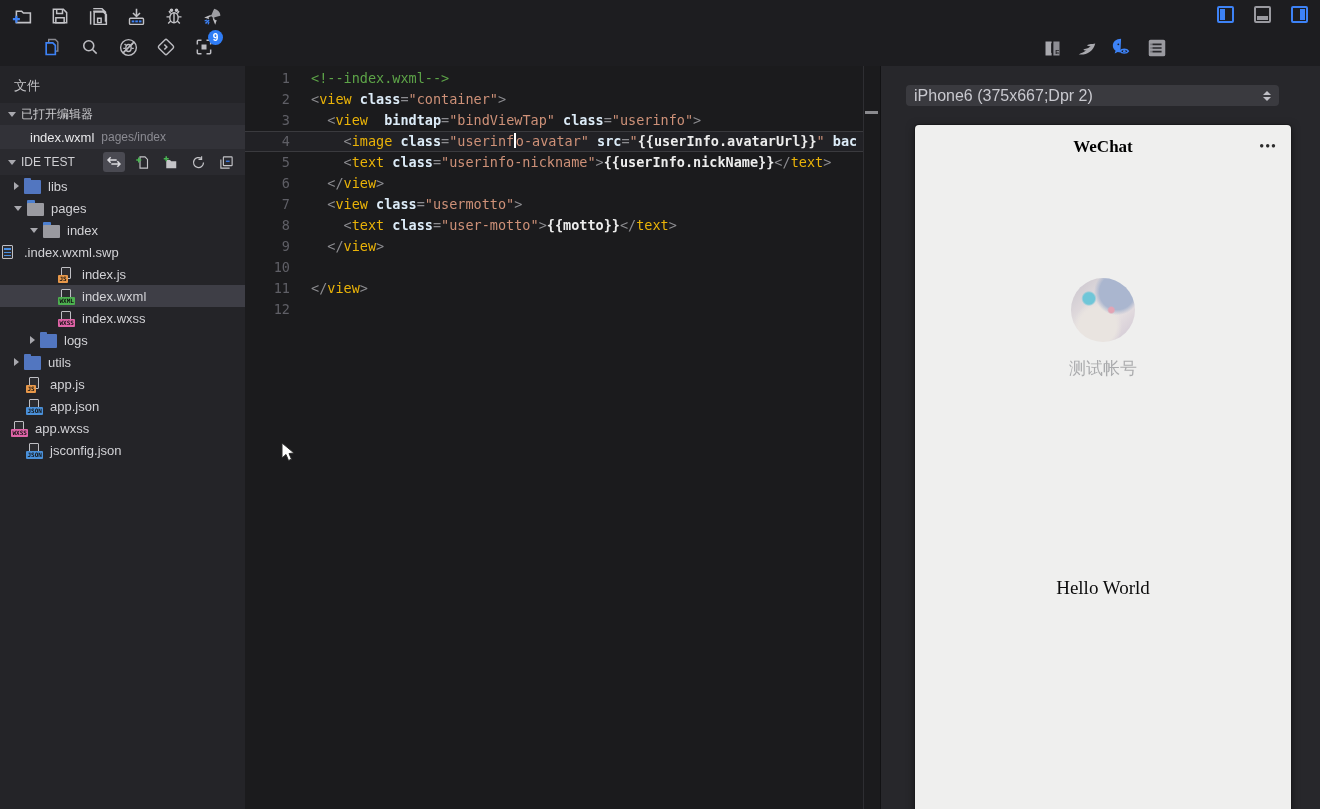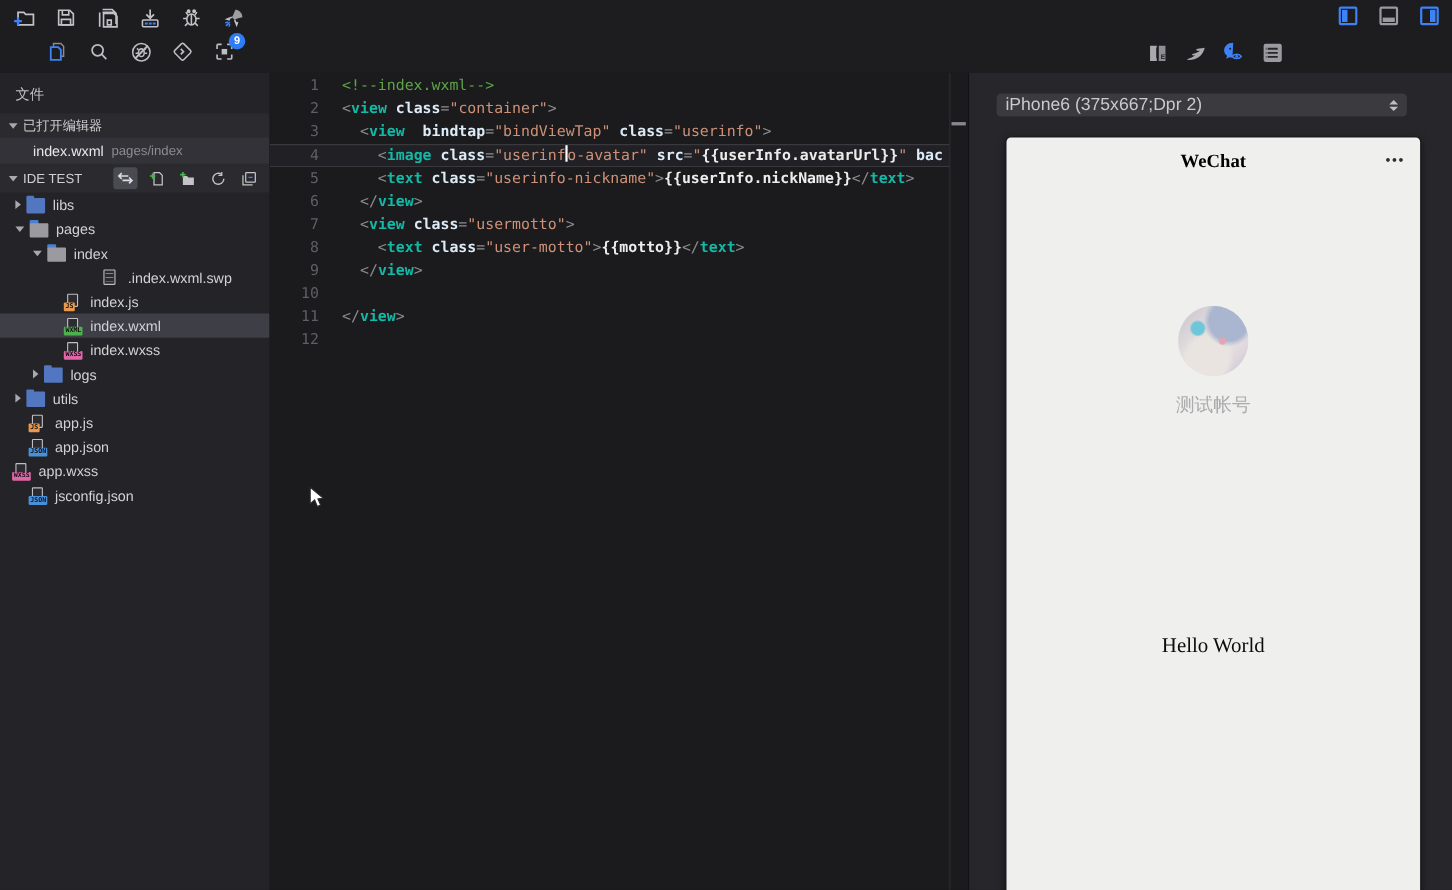--- a/index.html
+++ b/index.html
@@ -56,21 +56,21 @@
   #tab-actions { margin-left:auto; display:flex; align-items:center; gap:14px; padding-right:14px; color:#b9b9bd; }
   #editor { position:absolute; left:245px; top:66px; width:635px; height:743px; background:#1b1b1d;
     font-family:"DejaVu Sans Mono","Liberation Mono",monospace; font-size:13.5px; }
   #code { position:absolute; left:0; top:2px; right:17px; }
   .cline { height:21px; line-height:21px; display:flex; white-space:pre; position:relative; }
   .cline .gut { width:45px; text-align:right; color:#5f5f66; flex:0 0 auto; user-select:none; }
   .cline .ctext { padding-left:21px; }
   .cline.current { background:#212125; box-shadow:inset 0 1px 0 #3a3a3e, inset 0 -1px 0 #3a3a3e; }
   .tk-c { color:#5da448; }
   .tk-p { color:#8c8c90; }
-  .tk-t { color:#14b8a6;font-weight:bold; }
+  .tk-t { color:#eab308; }
   .tk-a { color:#dcebf7; font-weight:bold; }
   .tk-s { color:#ce9178; }
   .tk-m { color:#ececec; font-weight:bold; }
   .tk-w { color:#d4d4d4; }
   .caret { display:inline-block; width:1.5px; height:15px; background:#fff; vertical-align:-2px; }
   #scrollcol { position:absolute; right:0; top:0; width:17px; height:743px; border-left:1px solid #2e2e32; }
   #cursor-mark { position:absolute; right:2px; top:45px; width:13px; height:3px; background:#8a8a8e; }
 
   
   #rightpanel { position:absolute; left:880px; top:66px; width:440px; height:743px; background:#27272b; border-left:1px solid #121214; }
@@ -297,21 +297,21 @@
         <span class="lbl">pages</span>
       </div>
       <div class="tree-row" style="padding-left: 30px;">
         <span class="tri down"></span>
         <span class="fico">
           <span style="position:absolute;left:0;top:-1px;width:8px;height:4px;background:#4c7fd0;border-radius:1px 1px 0 0;"></span>
           <span class="folder" style="background:#9a9aa0; top:2px;"></span>
         </span>
         <span class="lbl">index</span>
       </div>
-      <div class="tree-row" style="padding-left: 58px; justify-content: center;">
+      <div class="tree-row" style="">
         <span class="fico">
           <span class="page"></span>
           <span class="plines"></span>
         </span>
         <span class="lbl">.index.wxml.swp</span>
       </div>
       <div class="tree-row" style="padding-left: 58px;">
         <span class="fico">
           <span class="page" style="left:3px;width:10px;height:12px;"></span>
           <span class="tag" style="background:#e8984a;">JS</span>

